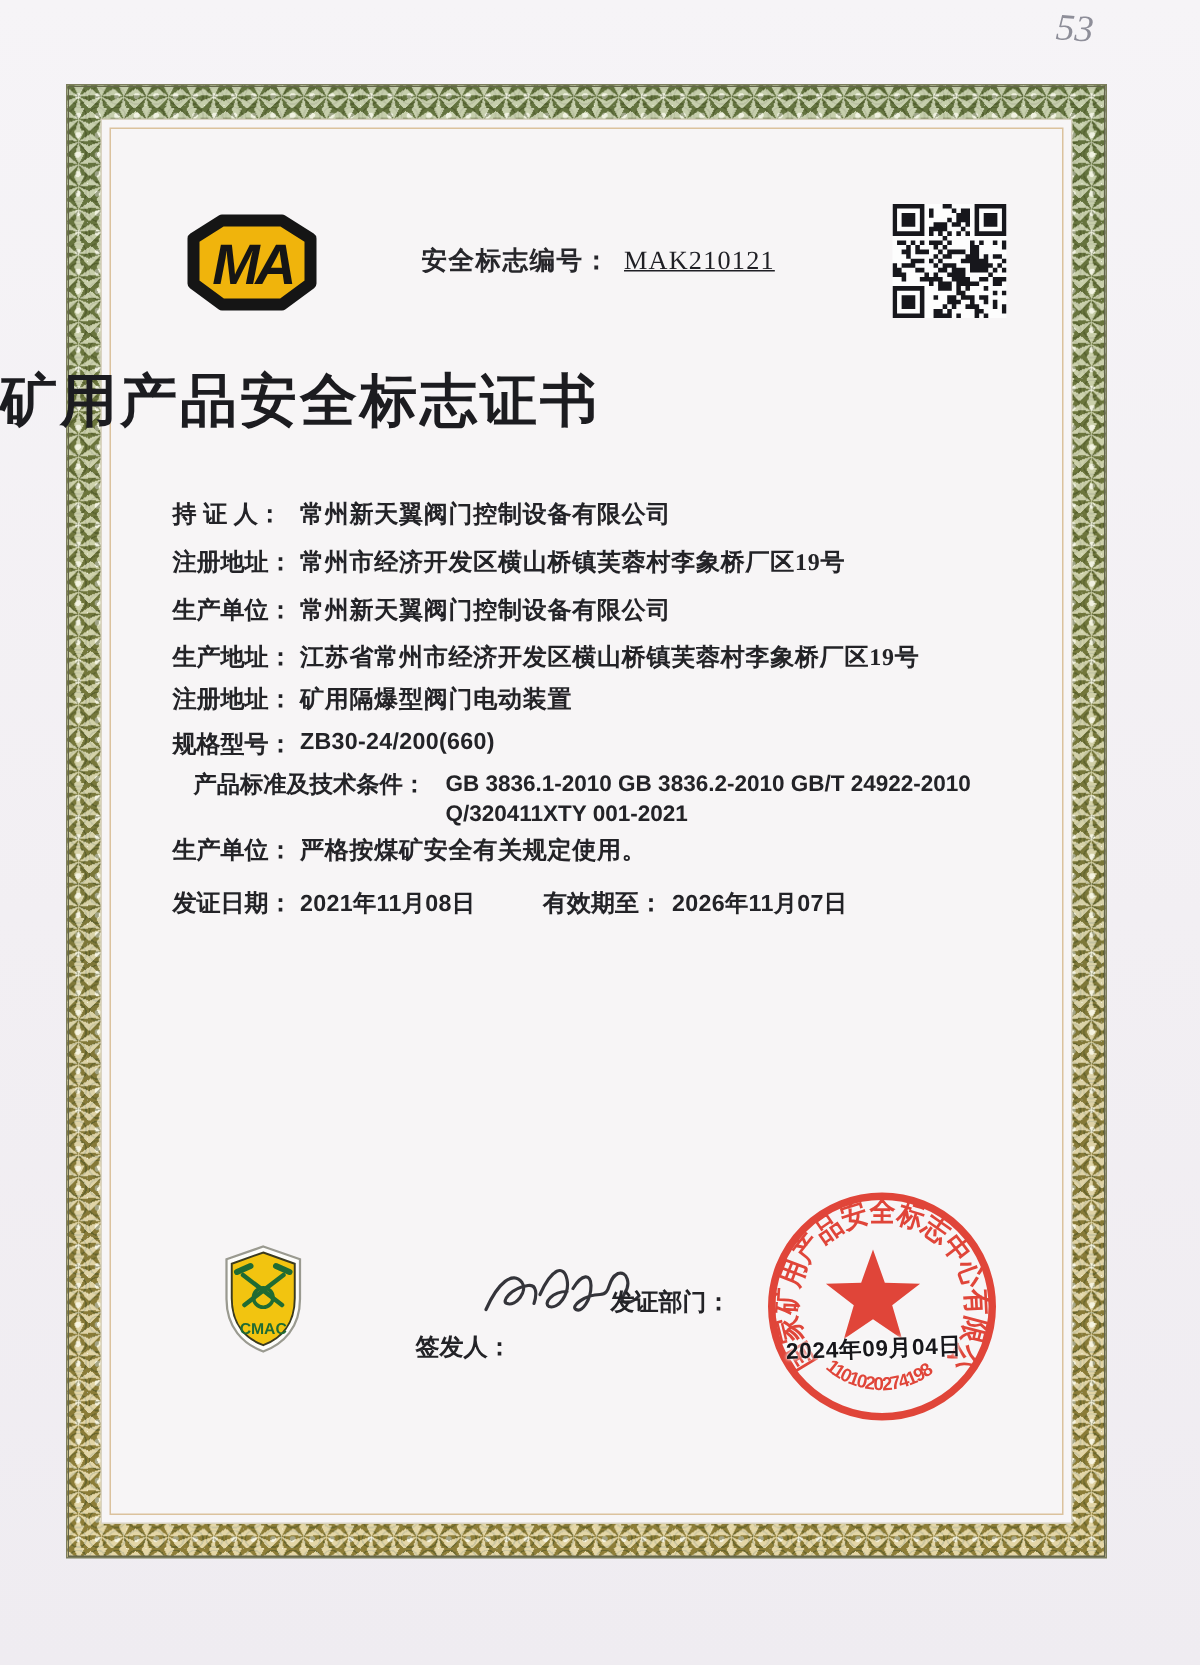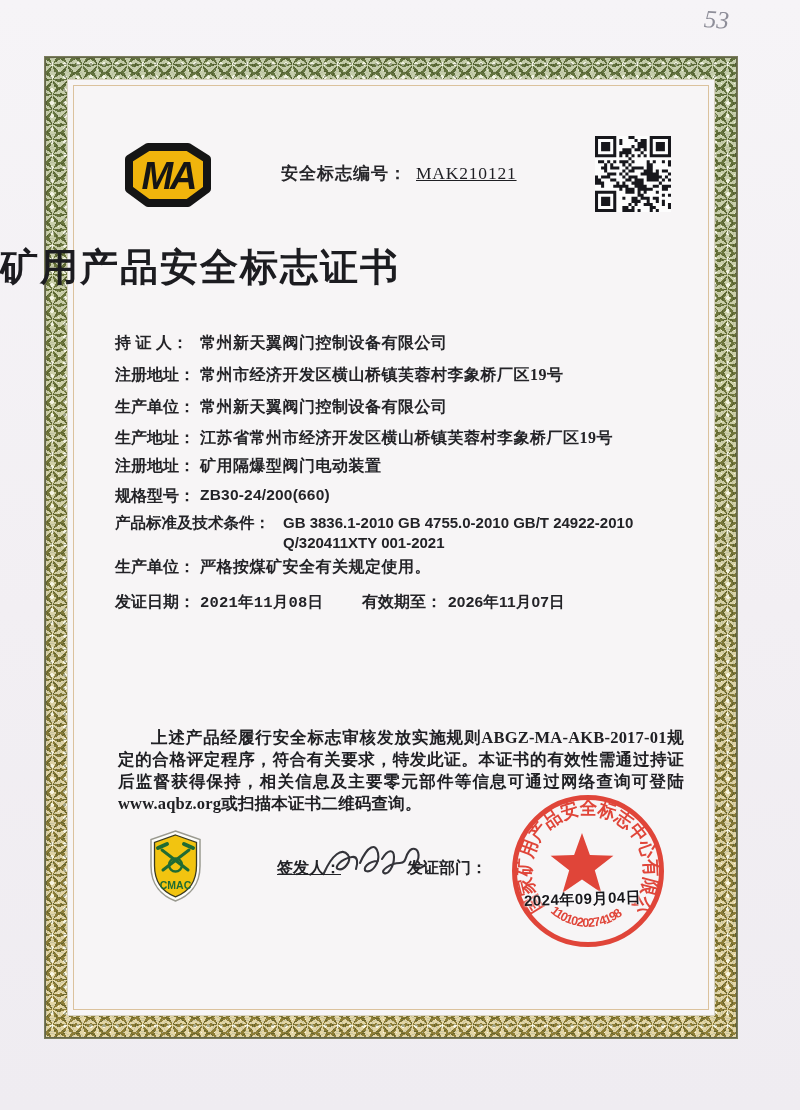--- a/index.html
+++ b/index.html
@@ -43,35 +43,35 @@
   .certline .lbl{font:bold 17px "Liberation Sans",sans-serif;color:#27272b;letter-spacing:1px;}
   .certline .val{font:17.5px "Liberation Serif",serif;color:#1f1f24;margin-left:9px;letter-spacing:.8px;text-decoration:underline;}
   .qr{position:absolute;left:595px;top:136px;width:76px;height:76px;background:#fdfdfd;}
   .title{
     position:absolute;left:0;right:8px;top:242px;text-align:left;
     font:900 38px "Liberation Serif",serif;color:#1c1c20;letter-spacing:2px;
   }
   
   .frow{position:absolute;left:115px;right:58px;color:#232327;}
   .flabel{display:inline-block;width:85px;font:bold 16px "Liberation Sans",sans-serif;vertical-align:top;white-space:nowrap;}
-  .flabel-wide{display:inline-block;width:168px;font:bold 15.5px "Liberation Sans",sans-serif;vertical-align:top;white-space:nowrap;}
+  .flabel-wide{display:inline-block;width:168px;font:bold 15.5px "Liberation Sans",sans-serif;vertical-align:top;white-space:nowrap;margin-left:14px;}
   .fval-cjk{font:bold 16px "Liberation Serif",serif;letter-spacing:.5px;text-align:center;}
   .fval-sans{font:bold 15.5px "Liberation Sans",sans-serif;letter-spacing:.2px;}
   .fval-block{display:inline-block;width:358px;font:bold 15px "Liberation Sans",sans-serif;line-height:1.35;vertical-align:top;}
   .r0{top:333px}.r1{top:365px}.r2{top:397px}.r3{top:428px}.r4{top:456px}
   .r5{top:486px}.r6{top:513px}.r7{top:557px}.r8{top:592px}.r9{top:625px}
   .vpart{display:inline-block;vertical-align:top;}
-  .w162{width:162px;font-family:Liberation Mono, monospace;} .w86{width:86px;font:bold 16px "Liberation Sans",sans-serif;}
+  .w162{width:162px;} .w86{width:86px;font:bold 16px "Liberation Sans",sans-serif;}
   .statement{
     position:absolute;left:118px;top:727px;width:566px;
     font:bold 16.5px "Liberation Serif",serif;color:#202024;
     line-height:1.33;text-align:justify;text-indent:2em;letter-spacing:.2px;
   }
   .cmac-logo{position:absolute;left:147px;top:829px;width:57px;height:74px;text-align:center;}
-  .signer-label{position:absolute;left:277px;top:858px;font:bold 16px "Liberation Sans",sans-serif;color:#232327;text-decoration:underline;}
+  .signer-label{position:absolute;left:277px;top:888px;font:bold 16px "Liberation Sans",sans-serif;color:#232327;}
   .issuer-label{position:absolute;left:407px;top:858px;font:bold 16px "Liberation Sans",sans-serif;color:#232327;}
   .signature{position:absolute;left:318px;top:833px;width:115px;height:52px;}
   .seal{position:absolute;left:505px;top:788px;width:166px;height:166px;mix-blend-mode:multiply;}
   .seal-date{
     position:absolute;left:524px;top:890px;
     font:bold 15px "Liberation Sans",sans-serif;color:#17171b;
     letter-spacing:.5px;transform:rotate(-2deg);
     text-shadow:0 0 2px #fff,0 0 3px #fff;
     z-index:5;white-space:nowrap;
   }
@@ -118,30 +118,29 @@
   <div class="frow r3">
     <span class="flabel">生产地址：</span><span class="fval-cjk">江苏省常州市经济开发区横山桥镇芙蓉村李象桥厂区19号</span>
   </div>
   <div class="frow r4">
     <span class="flabel">注册地址：</span><span class="fval-cjk">矿用隔爆型阀门电动装置</span>
   </div>
   <div class="frow r5">
     <span class="flabel">规格型号：</span><span class="fval-sans">ZB30-24/200(660)</span>
   </div>
   <div class="frow r6">
-    <span class="flabel-wide">产品标准及技术条件：</span><span class="fval-block">GB 3836.1-2010 GB 4755.0-2010 GB/T 24922-2010 Q/320411XTY 001-2021</span>
+    <span class="flabel-wide">产品标准及技术条件：</span><span class="fval-block">GB 3836.1-2010 GB 3836.2-2010 GB/T 24922-2010 Q/320411XTY 001-2021</span>
   </div>
   <div class="frow r7">
     <span class="flabel">生产单位：</span><span class="fval-cjk">严格按煤矿安全有关规定使用。</span>
   </div>
   <div class="frow r8">
     <span class="flabel">发证日期：</span><span class="vpart w162 fval-sans">2021年11月08日</span><span class="vpart w86">有效期至：</span><span class="vpart fval-sans">2026年11月07日</span>
   </div>
 
-  <div class="statement">上述产品经履行安全标志审核发放实施规则ABGZ-MA-AKB-2017-01规定的合格评定程序，符合有关要求，特发此证。本证书的有效性需通过持证后监督获得保持，相关信息及主要零元部件等信息可通过网络查询可登陆www.aqbz.org或扫描本证书二维码查询。</div>
 
   <div class="cmac-logo">
     <svg viewBox="0 0 57 74" width="57" height="74">
       <path d="M28.5,2 L53,10.5 V37 C53,56 42,67 28.5,72 C15,67 4,56 4,37 V10.5 Z" fill="#fdfdfa" stroke="#9a9a90" stroke-width="1.5"></path>
       <path d="M28.5,6 L49.5,13.5 V36.5 C49.5,54 40,63.5 28.5,67.8 C17,63.5 7.5,54 7.5,36.5 V13.5 Z" fill="#f2c410" stroke="#3a3a20" stroke-width="1.3"></path>
       <g stroke="#1f6b33" stroke-width="3" stroke-linecap="round" fill="none">
         <line x1="15" y1="21" x2="41" y2="41"></line>
         <line x1="42" y1="21" x2="16" y2="41"></line>
         <path d="M11,19 l9,-4 M46,19 l-9,-4" stroke-width="4"></path>
       </g>

